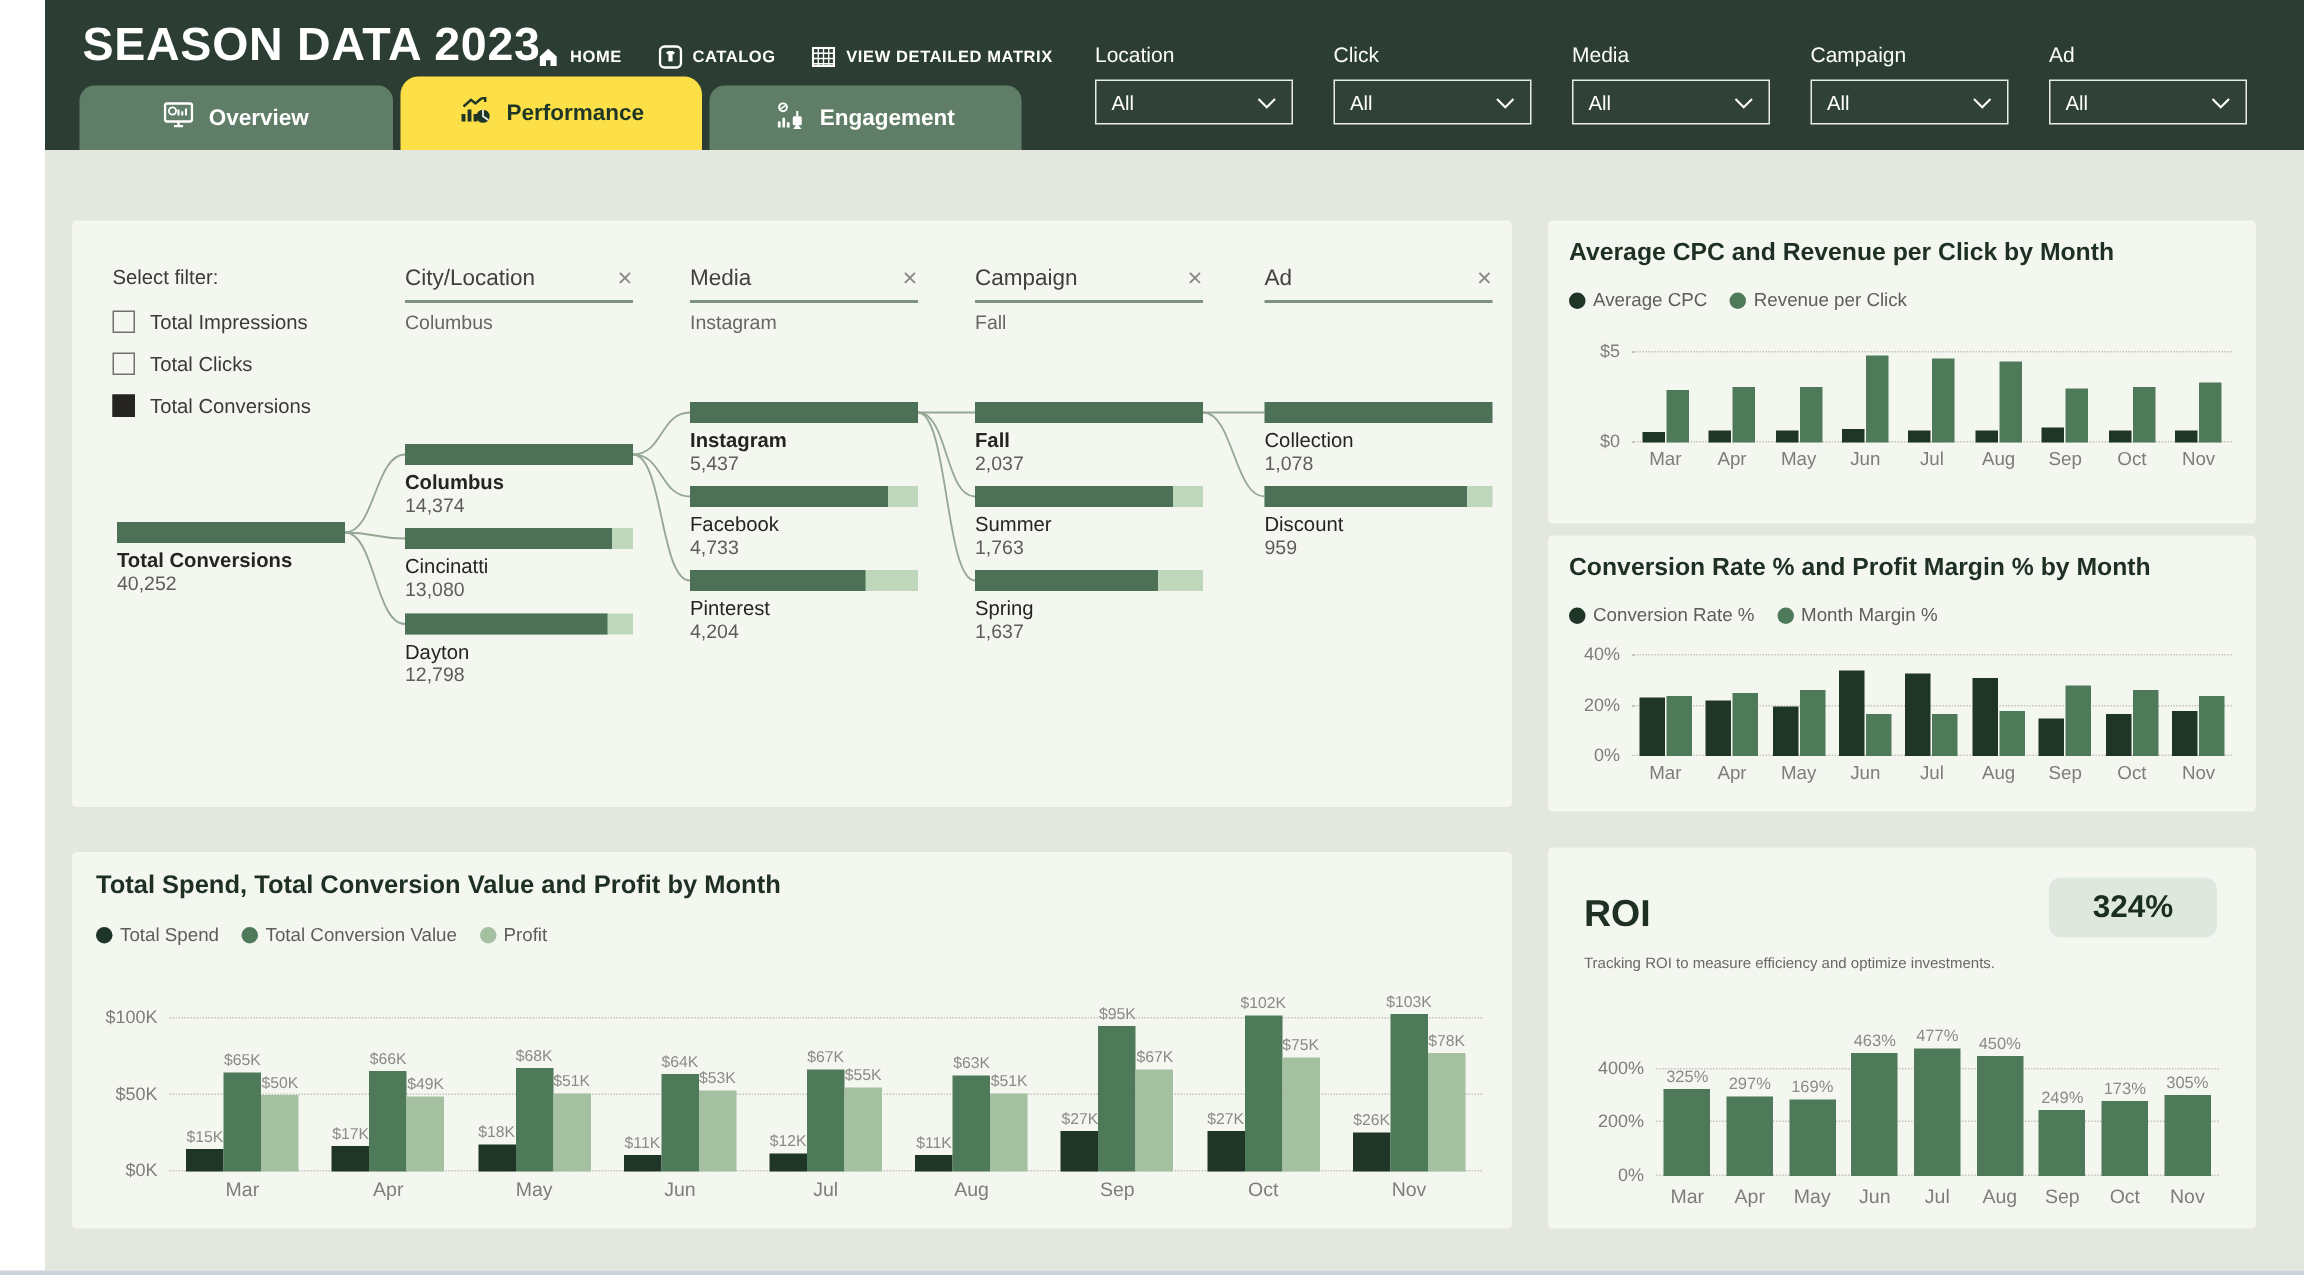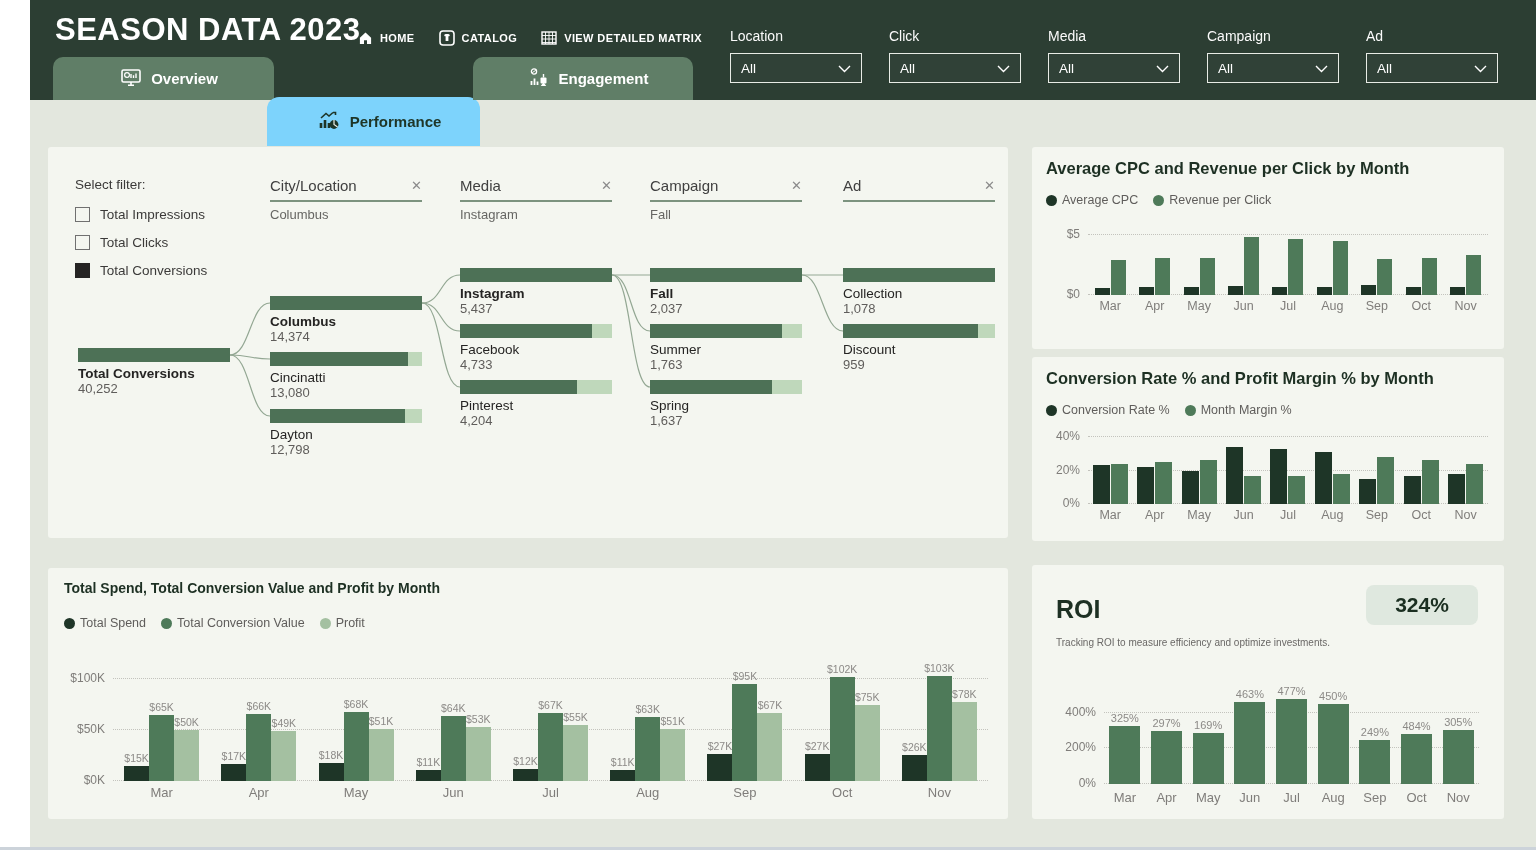--- a/index.html
+++ b/index.html
@@ -16,34 +16,34 @@
   .nav-item{display:flex;align-items:center;gap:7px;color:#ffffff;font-size:11px;font-weight:bold;letter-spacing:.4px;cursor:pointer;}
   .nav-item svg{display:block;}
   
   #filters{position:absolute;left:700px;top:28px;display:flex;gap:27px;}
   .filter{width:132px;}
   .filter-label{color:#fbfbfb;font-size:14px;margin-bottom:9px;}
   .filter-box{height:28px;border:1px solid #e8ece6;display:flex;align-items:center;justify-content:space-between;
     padding:0 10px;color:#ffffff;font-size:13.5px;cursor:pointer;background:rgba(255,255,255,0.02);}
   
   .tab{position:absolute;display:flex;align-items:center;gap:10px;justify-content:center;
-    border-radius:10px 10px 0 0;font-size:15px;font-weight:bold;cursor:pointer;padding-left:12px;}
+    border-radius:10px 10px 0 0;font-size:15px;font-weight:bold;cursor:pointer;}
   .tab-green{background:#607e67;color:#ffffff;top:57px;height:43px;}
   #tab-overview{left:23px;width:209px;}
-  #tab-performance{left:237px;width:201px;top:51px;height:49px;background:#7dd3fc;color:#1e3527;border-radius:12px 12px 0 0;margin-top:46px;}
+  #tab-performance{left:237px;width:201px;top:51px;height:49px;background:#fde047;color:#1e3527;border-radius:12px 12px 0 0;}
   #tab-engagement{left:443px;width:208px;}
   
   .panel{position:absolute;background:#f4f6f0;border-radius:3px;}
   #panel-tree{left:18px;top:147px;width:960px;height:391px;}
   #panel-cpc{left:1002px;top:147px;width:472px;height:202px;}
   #panel-conv{left:1002px;top:357px;width:472px;height:184px;}
   #panel-spend{left:18px;top:568px;width:960px;height:251px;}
   #panel-roi{left:1002px;top:565px;width:472px;height:254px;}
   .chart-title{position:absolute;left:14px;top:12px;font-size:16.5px;font-weight:bold;color:#1d3023;}
-  #panel-spend .chart-title{left:16px;top:12px;font-size:14px;}
+  #panel-spend .chart-title{left:16px;top:12px;font-size:17px;}
   .legend{position:absolute;left:14px;top:46px;display:flex;gap:15px;}
   #panel-spend .legend{left:16px;top:48px;}
   .legend-item{display:flex;align-items:center;gap:5px;font-size:12.5px;color:#5f5d5b;cursor:pointer;}
   .legend-dot{width:11px;height:11px;border-radius:50%;}
   
   .plot{position:absolute;}
   .gridline{position:absolute;left:0;right:0;border-top:1px dotted #c3c3bd;}
   .ytick{position:absolute;width:46px;text-align:right;font-size:12px;color:#7f7d7a;}
   .groups{position:absolute;inset:0;display:flex;}
   .group{flex:1;display:flex;align-items:flex-end;justify-content:center;}
@@ -662,21 +662,21 @@
                 <span class="bar-label" style="font-size: 11px;">450%</span>
               </div>
             </div>
             <div class="group" style="gap: 0px;">
               <div class="bar" style="width: 31px; height: 44.2667px; background: rgb(78, 122, 89);">
                 <span class="bar-label" style="font-size: 11px;">249%</span>
               </div>
             </div>
             <div class="group" style="gap: 0px;">
               <div class="bar" style="width: 31px; height: 49.9556px; background: rgb(78, 122, 89);">
-                <span class="bar-label" style="font-size: 11px;">484%</span>
+                <span class="bar-label" style="font-size: 11px;">173%</span>
               </div>
             </div>
             <div class="group" style="gap: 0px;">
               <div class="bar" style="width: 31px; height: 54.2222px; background: rgb(78, 122, 89);">
                 <span class="bar-label" style="font-size: 11px;">305%</span>
               </div>
             </div>
           </div>
         </div>
         <div class="ytick" style="left: 18px; top: 211px;">0%</div>

